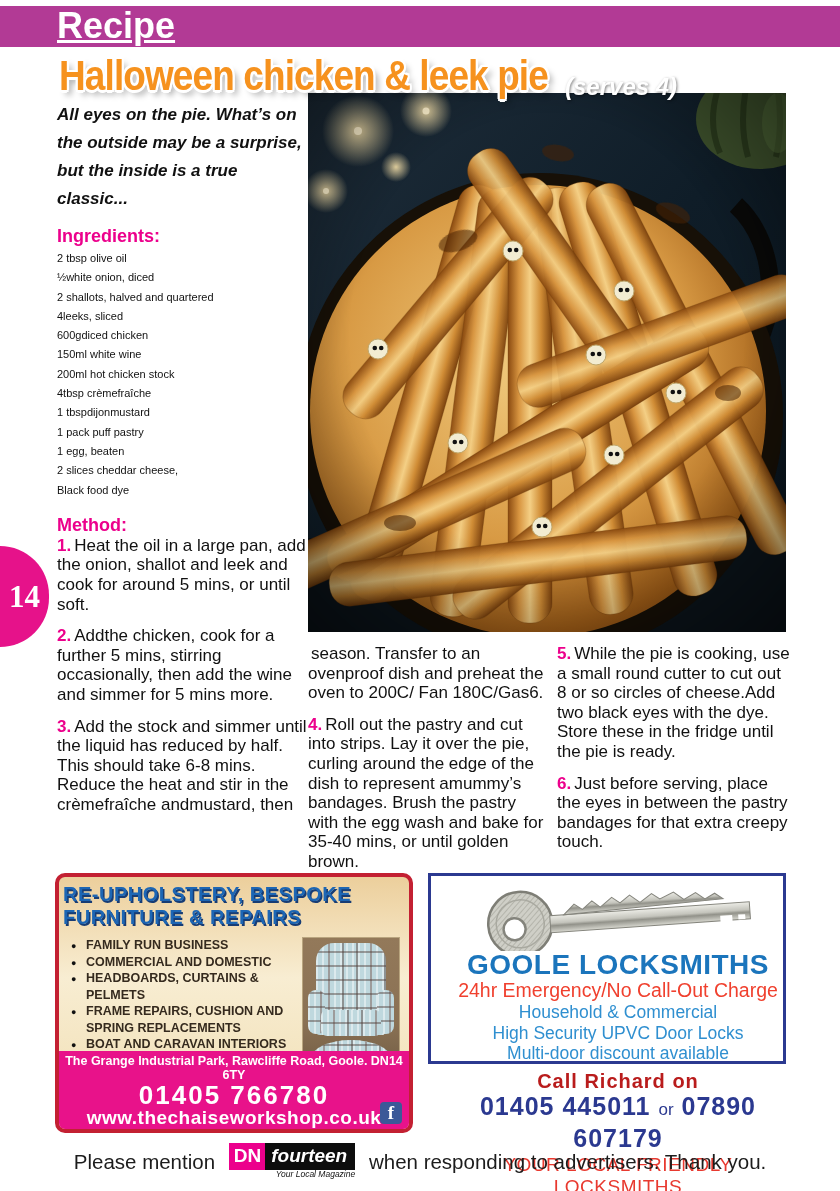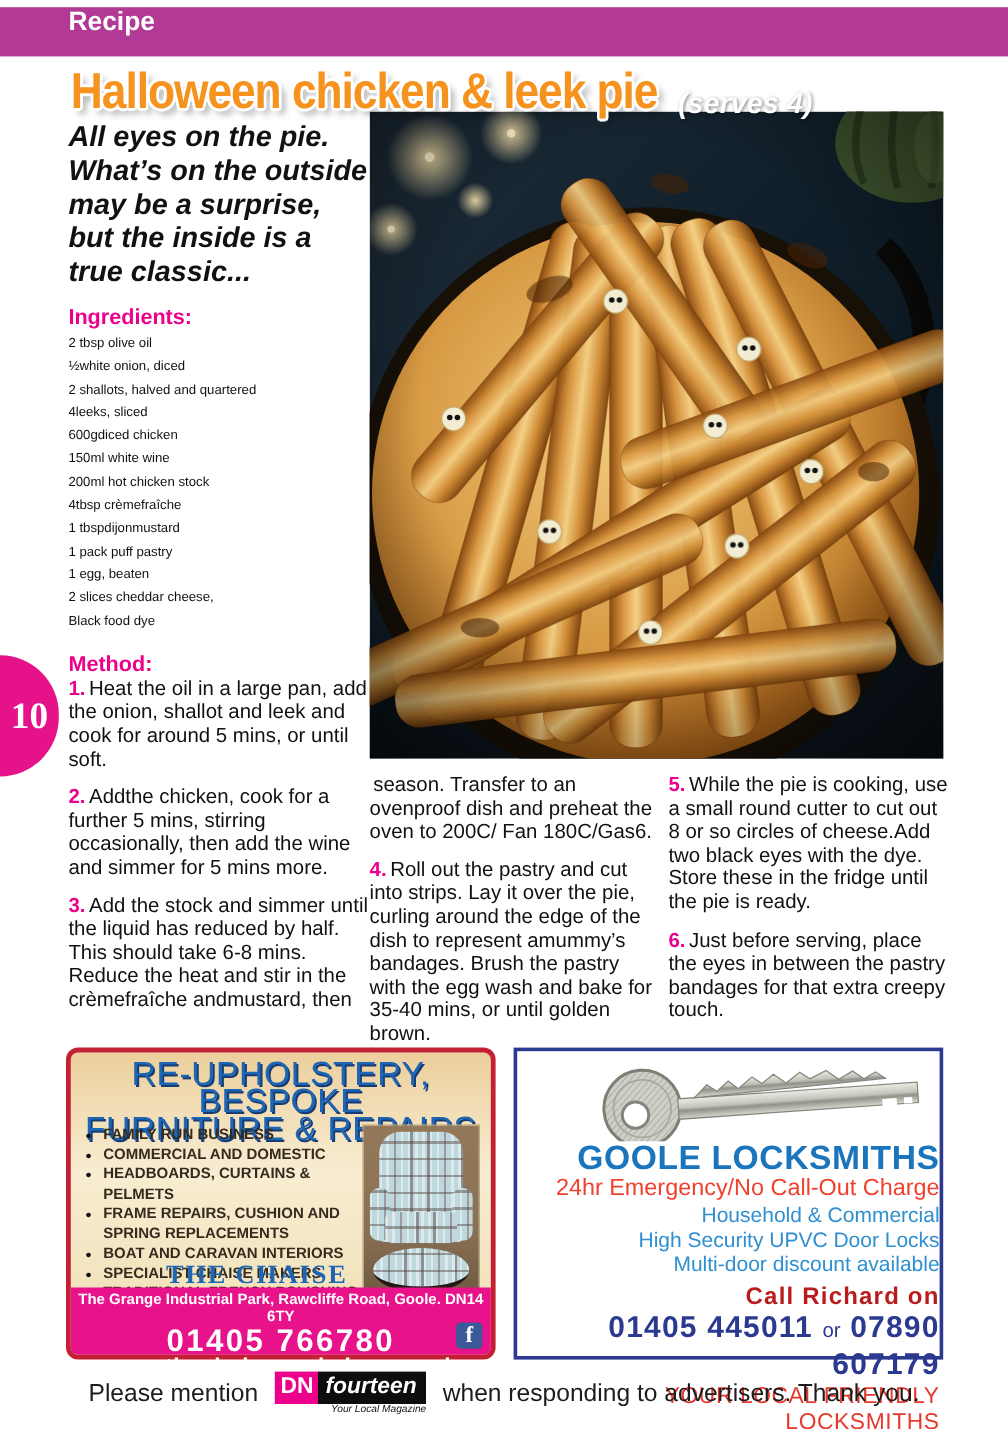--- a/index.html
+++ b/index.html
@@ -1,37 +1,37 @@
 <!DOCTYPE html>
 <html><head>
 <meta charset="utf-8">
 <style>
   html,body{margin:0;padding:0;background:#ffffff;}
   .page{position:relative;width:840px;height:1191px;background:#fff;overflow:hidden;
         font-family:"Liberation Sans",sans-serif;color:#1a1a1a;}
 
   
   .header-bar{position:absolute;left:0;top:6px;width:840px;height:41px;background:#b23a95;}
-  .header-label{position:absolute;left:57px;top:5px;font-size:22px;font-weight:bold;color:#fff;}
+  .header-label{position:absolute;left:57px;top:5px;font-size:36px;font-weight:bold;color:#fff;text-decoration:underline;}
 
   
   .main-title{position:absolute;left:59px;top:52px;z-index:6;white-space:nowrap;}
   .title-text{display:inline-block;transform:scaleX(0.88);transform-origin:left top;
     font-size:42px;font-weight:800;letter-spacing:-1px;color:#f6921e;
     text-shadow:2.5px 0 0 #fff,-2.5px 0 0 #fff,0 2.5px 0 #fff,0 -2.5px 0 #fff,
       2px 2px 0 #fff,-2px 2px 0 #fff,2px -2px 0 #fff,-2px -2px 0 #fff,5px 5px 7px rgba(0,0,0,.35);}
   .serves{position:absolute;left:565px;top:73px;z-index:7;font-size:24px;font-weight:bold;
     font-style:italic;color:#fff;text-shadow:1px 1px 3px rgba(0,0,0,.5);}
 
   
   .photo{position:absolute;left:308px;top:93px;width:478px;height:539px;z-index:2;}
 
   
   .col-left{position:absolute;left:57px;top:101px;width:252px;z-index:3;}
-  .intro{margin:0;font-size:24px;line-height:28px;font-weight:bold;font-style:italic;color:#111;}
+  .intro{margin:0;font-size:17px;line-height:28px;font-weight:bold;font-style:italic;color:#111;}
   .sub-h{margin:13px 0 2px 0;font-size:18px;font-weight:bold;color:#ec008c;}
   .ing-line{font-size:11px;line-height:19.3px;color:#111;}
   .method-h{margin:15px 0 0 0;font-size:18px;font-weight:bold;color:#ec008c;}
   .step{margin:0 0 12px 0;font-size:17px;line-height:19.6px;color:#111;}
   .stepnum{color:#ec008c;font-weight:bold;margin-right:3px;}
   .col-left .step:first-of-type{margin-top:0;}
 
   
   .page-tab{position:absolute;left:0;top:546px;width:49px;height:101px;background:#e6128a;
     border-radius:0 101px 101px 0;z-index:4;}
@@ -39,21 +39,21 @@
     font-family:"Liberation Serif",serif;font-weight:bold;font-size:31px;}
 
   
   .col-mid{position:absolute;left:308px;top:644px;width:236px;}
   .col-right{position:absolute;left:557px;top:644px;width:236px;}
 
   
   .ad1{position:absolute;left:55px;top:873px;width:358px;height:260px;box-sizing:border-box;
     border:4px solid #c32032;border-radius:10px;
     background:linear-gradient(180deg,#eccf9c 0%,#f8edd2 40%,#f3e3bd 78%,#eed8a9 100%);}
-  .ad1-title{margin:6px 4px 2px 4px;text-align:center;font-size:28px;font-weight:400;
+  .ad1-title{margin:6px 4px 2px 4px;font-size:20px;font-weight:700;
     letter-spacing:.5px;color:#1d66b4;text-shadow:1.5px 1.5px 0 #173c74;line-height:23px;}
   .ad1-bullets{position:absolute;left:12px;top:60px;width:248px;}
   .ad1-bullet{position:relative;padding-left:15px;font-size:12.5px;font-weight:600;
     line-height:16.5px;color:#352a1e;}
   .ad1-bullet::before{content:"●";position:absolute;left:0;top:1px;font-size:9px;color:#111;}
   .chair-photo{position:absolute;right:9px;top:60px;width:96px;height:142px;overflow:hidden;
     background:linear-gradient(180deg,#93795a 0%,#8a7154 60%,#6e5a42 100%);
     border:1px solid #b9a57f;}
   .plaid{background-color:#bfd8de;background-image:
     repeating-linear-gradient(90deg,transparent 0 12px,rgba(80,60,55,.45) 12px 14px),
@@ -61,32 +61,32 @@
     repeating-linear-gradient(90deg,rgba(255,255,255,.45) 0 2px,transparent 2px 6px);}
   .chair-back{position:absolute;left:13px;top:5px;width:70px;height:92px;border-radius:18px 18px 4px 4px;}
   .chair-arm-l{position:absolute;left:5px;top:52px;width:17px;height:44px;border-radius:8px;}
   .chair-arm-r{position:absolute;right:5px;top:52px;width:17px;height:44px;border-radius:8px;}
   .chair-seat{position:absolute;left:18px;top:72px;width:60px;height:26px;border-radius:6px;}
   .stool{position:absolute;left:8px;top:102px;width:80px;height:32px;border-radius:50%;
     border-bottom:5px solid #221810;}
   .ad1-brand{position:absolute;left:10px;top:172px;width:290px;text-align:center;
     font-family:"Liberation Serif",serif;font-weight:bold;font-size:22px;letter-spacing:1.5px;
     color:#1d66b4;}
-  .ad1-band{position:absolute;left:0;bottom:0;width:100%;height:56px;background:#e8128a;
+  .ad1-band{position:absolute;left:0;bottom:0;width:100%;height:78px;background:#e8128a;
     border-radius:0 0 6px 6px;text-align:center;color:#fff;}
   .ad1-address{margin-top:3px;font-size:12.5px;font-weight:600;}
   .ad1-phone{font-size:26px;font-weight:800;letter-spacing:2px;line-height:26px;}
   .ad1-web{font-size:19px;font-weight:800;letter-spacing:.5px;line-height:19px;}
   .fb-icon{position:absolute;right:7px;bottom:5px;width:22px;height:22px;background:#3b5998;
     border-radius:4px;color:#fff;font-family:"Liberation Serif",serif;font-weight:bold;
     font-size:19px;line-height:22px;text-align:center;}
 
   
-  .ad2{position:absolute;left:428px;top:873px;width:358px;height:260px;box-sizing:border-box;
-    border:3px solid #2b3990;background:#fff;text-align:right;padding-left:22px;}
+  .ad2{position:absolute;left:428px;top:873px;width:358px;height:191px;box-sizing:border-box;
+    border:3px solid #2b3990;background:#fff;text-align:center;padding-left:22px;}
   .key-wrap{margin-top:3px;height:72px;}
   .ad2-name{font-size:28px;font-weight:800;color:#1b75bc;line-height:28px;letter-spacing:.5px;}
   .ad2-tag{font-size:19.5px;color:#f0402e;line-height:23px;}
   .ad2-line{font-size:17.5px;color:#2f8fd0;line-height:20.5px;}
   .ad2-call{margin-top:6px;font-size:20px;font-weight:800;color:#b91c1c;line-height:22px;letter-spacing:1px;}
   .ad2-phones{font-size:25px;font-weight:800;color:#2b3990;line-height:28px;letter-spacing:1px;}
   .ad2-or{font-size:17px;font-weight:normal;letter-spacing:0;}
   .ad2-bottom{margin-top:2px;font-size:19px;color:#e8392f;letter-spacing:.5px;}
 
   
@@ -258,21 +258,21 @@
       <div class="ing-line">2 slices cheddar cheese,</div>
       <div class="ing-line">Black food dye</div>
     </div>
     <h3 class="method-h">Method:</h3>
     <p class="step"><span class="stepnum">1.</span><span>Heat the oil in a large pan, add the onion, shallot and leek and cook for around 5 mins, or until soft.</span></p>
     <p class="step"><span class="stepnum">2.</span><span>Addthe chicken, cook for a further 5 mins, stirring occasionally, then add the wine and simmer for 5 mins more.</span></p>
     <p class="step"><span class="stepnum">3.</span><span>Add the stock and simmer until the liquid has reduced by half. This should take 6-8 mins. Reduce the heat and stir in the crèmefraîche andmustard, then</span></p>
   </div>
 
   <div class="page-tab">
-    <span class="page-num">10</span>
+    <span class="page-num">14</span>
   </div>
 
   <div class="col-mid">
     <p class="step"><span class="stepnum"></span><span>season. Transfer to an ovenproof dish and preheat the oven to 200C/ Fan 180C/Gas6.</span></p>
     <p class="step"><span class="stepnum">4.</span><span>Roll out the pastry and cut into strips. Lay it over the pie, curling around the edge of the dish to represent amummy’s bandages. Brush the pastry with the egg wash and bake for 35-40 mins, or until golden brown.</span></p>
   </div>
 
   <div class="col-right">
     <p class="step"><span class="stepnum">5.</span><span>While the pie is cooking, use a small round cutter to cut out 8 or so circles of cheese.Add two black eyes with the dye. Store these in the fridge until the pie is ready.</span></p>
     <p class="step"><span class="stepnum">6.</span><span>Just before serving, place the eyes in between the pastry bandages for that extra creepy touch.</span></p>

